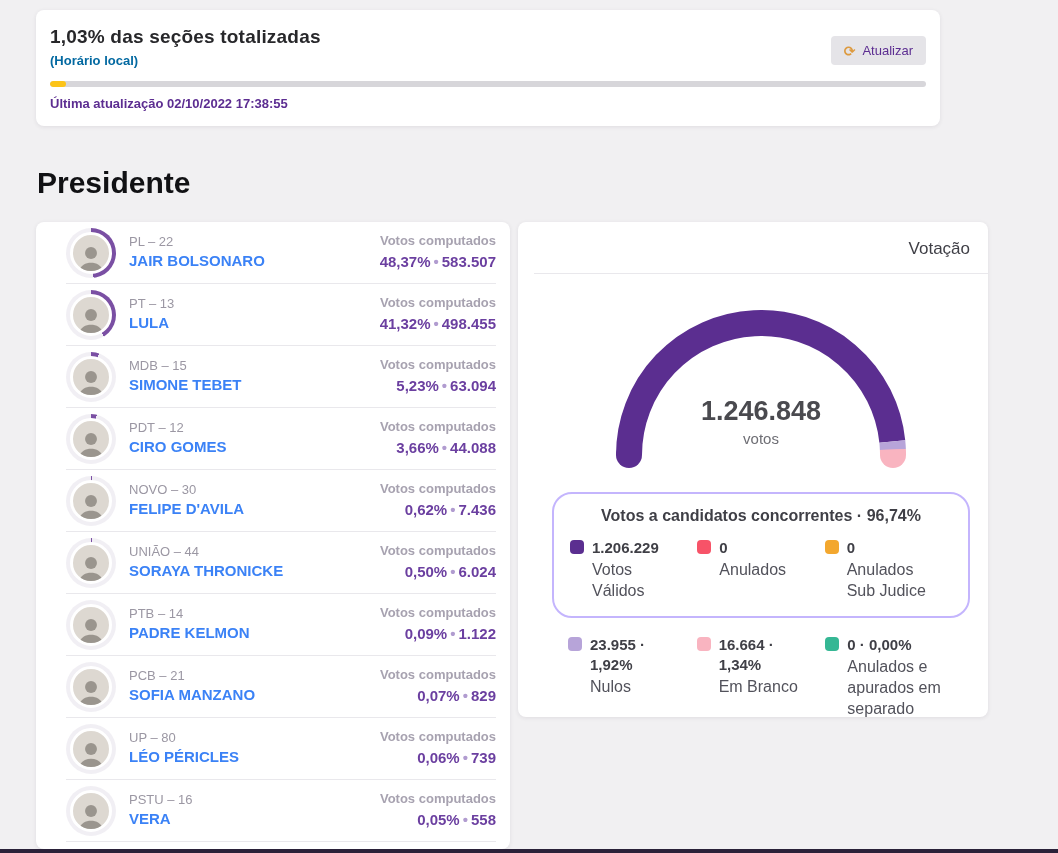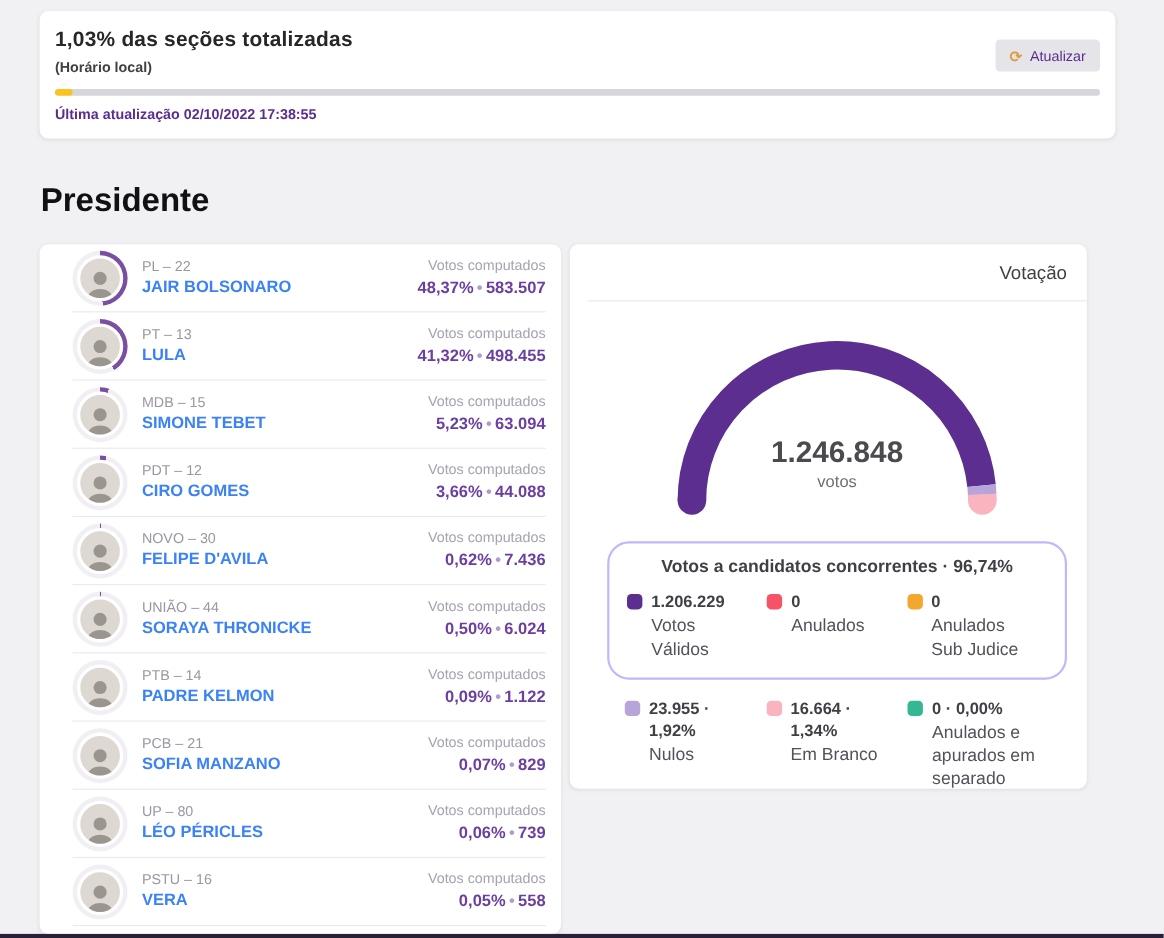--- a/index.html
+++ b/index.html
@@ -7,23 +7,23 @@
   body {
     font-family:"Liberation Sans","DejaVu Sans",sans-serif;
     background:#f1f0f2;
     position:relative;
     overflow:hidden;
     color:#3f3f46;
   }
   .card { background:#fff; border-radius:8px; box-shadow:0 1px 4px rgba(40,35,60,.09);padding-left:16px; }
 
   
-  .top-card { position:absolute; left:36px; top:10px; width:978px; height:116px; padding:16px 14px 12px 14px; }
+  .top-card { position:absolute; left:36px; top:10px; width:904px; height:116px; padding:16px 14px 12px 14px; }
   .top-title { font-size:19px; font-weight:bold; color:#27272a; letter-spacing:.2px; }
-  .top-subtitle { font-size:13px; font-weight:bold; color:#404040; margin-top:5px; }
+  .top-subtitle { font-size:13px; font-weight:bold; color:#0369a1; margin-top:5px; }
   .refresh-btn {
     position:absolute; right:14px; top:26px;
     display:flex; align-items:center; gap:7px;
     background:#e5e4e8; border:none; border-radius:4px;
     padding:7px 13px; cursor:pointer;
     font-family:inherit; font-size:13px; color:#5c2d91;
   }
   .refresh-icon { color:#dd9a3f; font-size:14px; font-weight:bold; line-height:1; }
   .progress-track { margin-top:13px; height:6px; background:#d7d6da; border-radius:3px; overflow:hidden; }
   .progress-fill { height:100%; background:#fcc419; border-radius:3px; min-width:16px; }
@@ -38,21 +38,21 @@
   
   .cand-card { width:474px; height:627px; overflow:hidden; }
   .crow { height:62px; margin:0 14px; display:flex; align-items:center; border-bottom:1px solid #e9e8ec; }
   .ring { width:50px; height:50px; border-radius:50%; flex:0 0 50px; display:grid; place-items:center; }
   .avatar { width:42px; height:42px; border-radius:50%; background:#ddd8d1; border:3px solid #fff; overflow:hidden; display:grid; place-items:center; }
   .avatar svg { width:34px; height:34px; margin-top:6px; }
   .cinfo { margin-left:13px; line-height:1.25; }
   .cparty { font-size:13px; color:#9b97a3; }
   .cname { font-size:15px; font-weight:bold; color:#3b82f6; margin-top:2px; }
   .cvotes { margin-left:auto; text-align:right; line-height:1.3; }
-  .cvlabel { font-size:13px; color:#a7a2b0; }
+  .cvlabel { font-size:13px; color:#a7a2b0;font-weight:bold; }
   .cvnums { font-size:15px; font-weight:bold; color:#6b3fa0; margin-top:2px; }
   .cvnums .sep { color:#b19cd0; padding:0 3px; }
 
   
   .vot-card { width:470px; height:495px; }
   .vot-header { padding:17px 18px 14px 18px; border-bottom:1px solid #e9e8ec; }
   .vot-title { font-size:17px; color:#3f3f46;text-align:right; }
   .gauge-wrap { position:relative; width:440px; margin:14px auto 0 auto; height:184px; }
   .gauge-center { position:absolute; left:0; right:0; top:108px; text-align:center; }
   .gauge-total { font-size:27px; font-weight:bold; color:#4a4a4f; }

